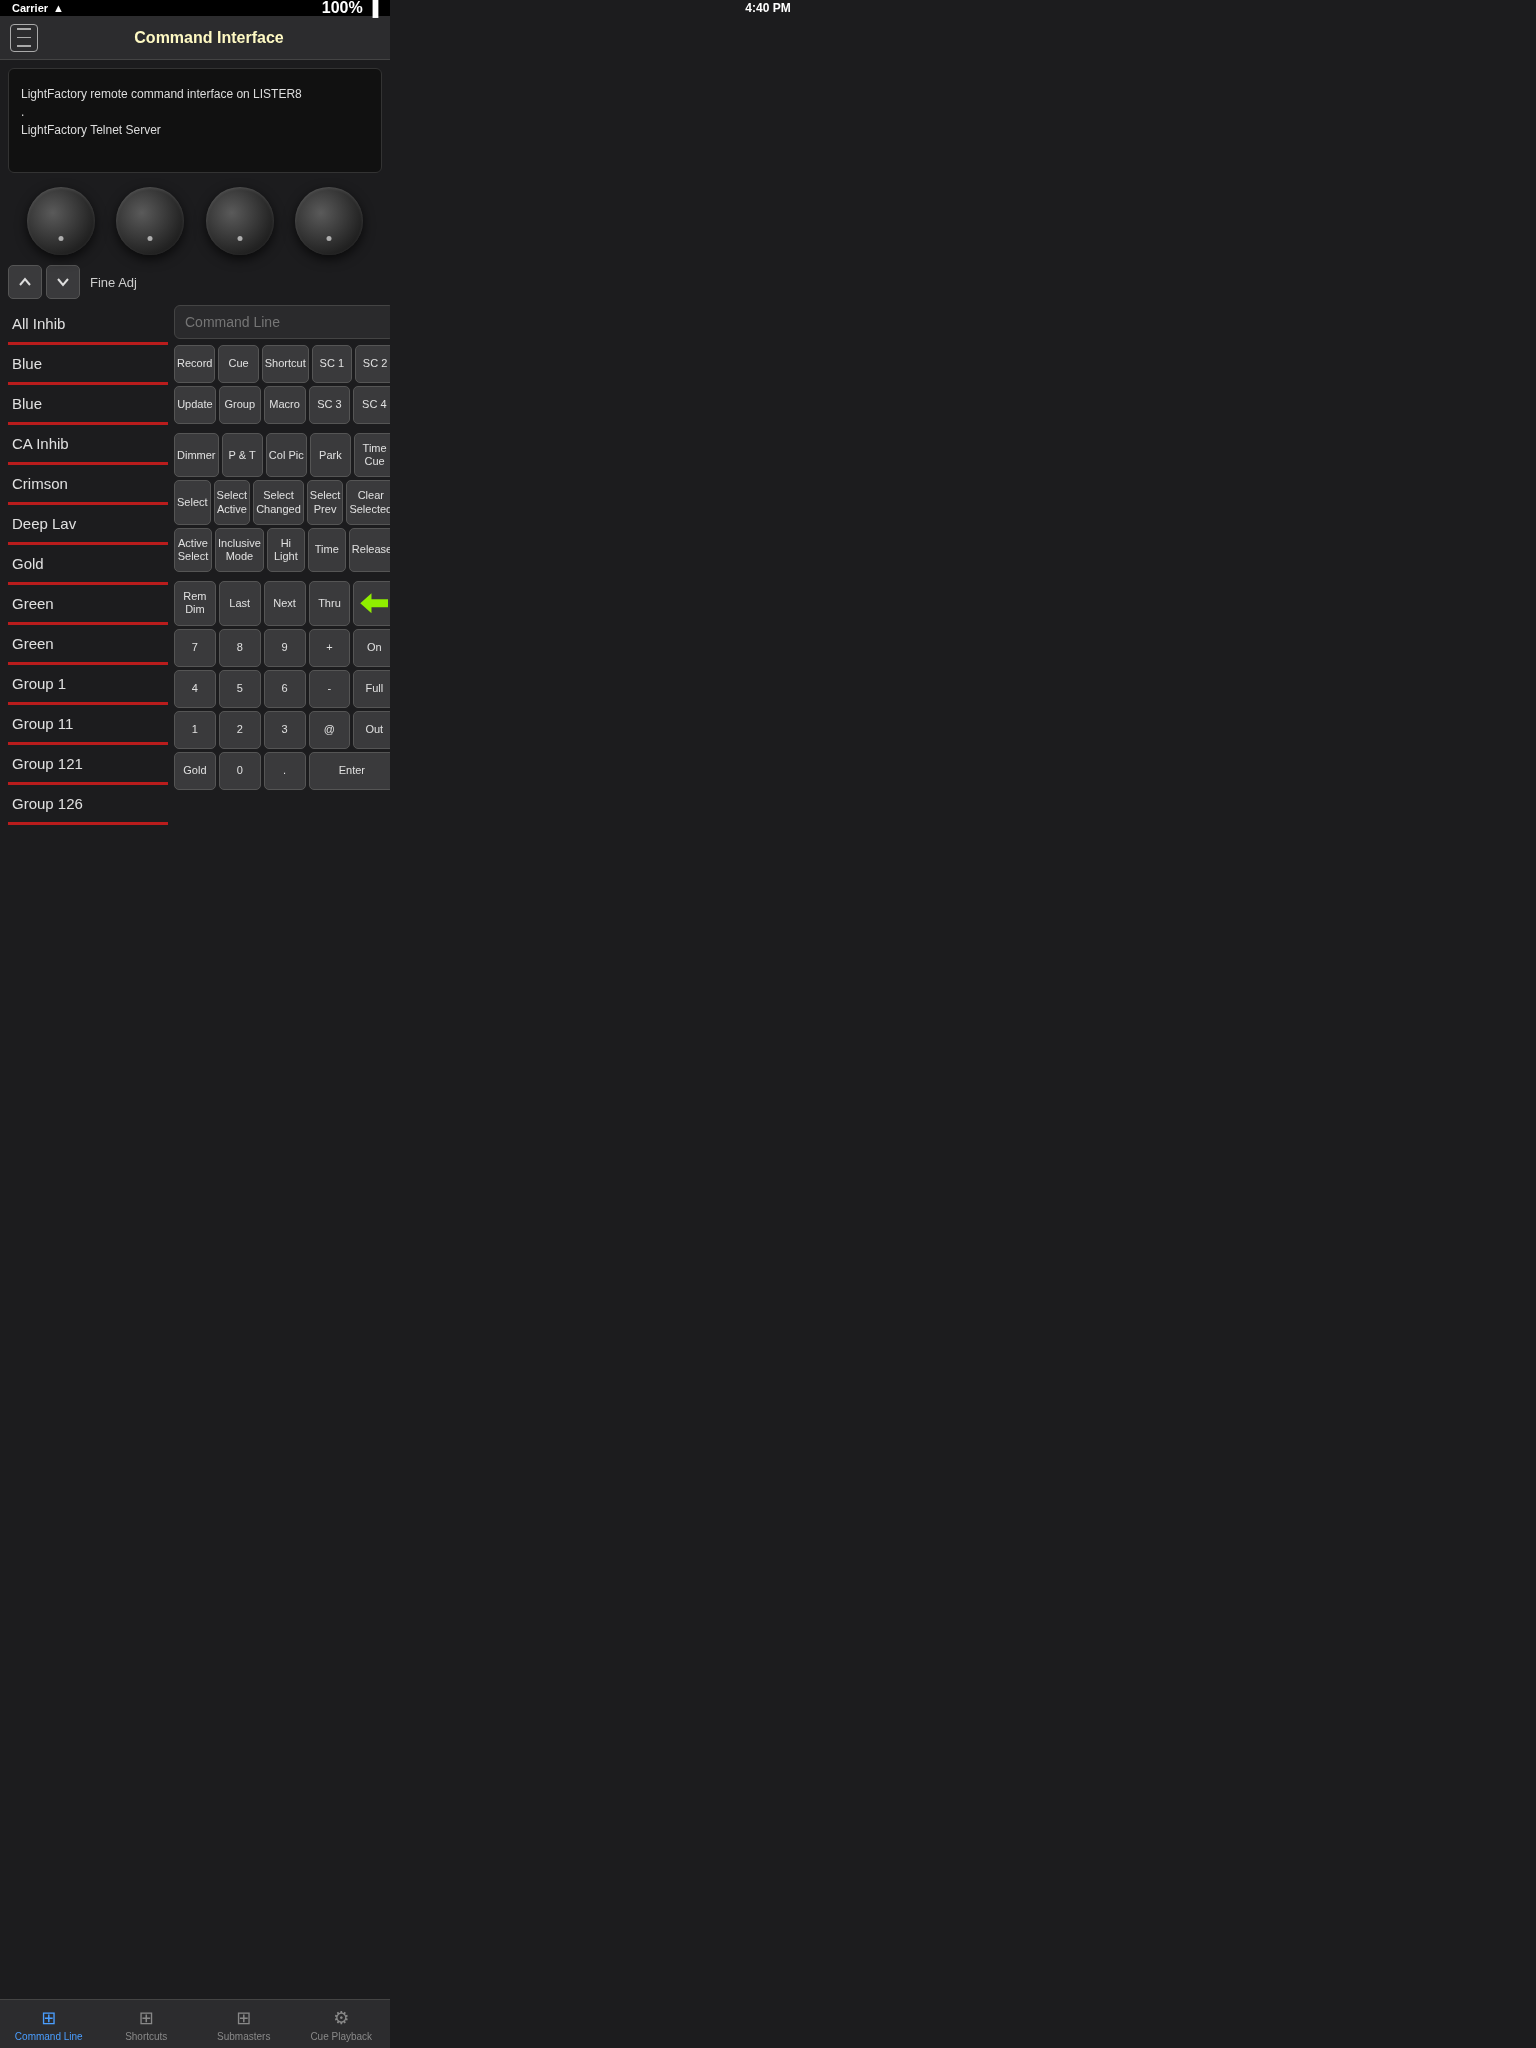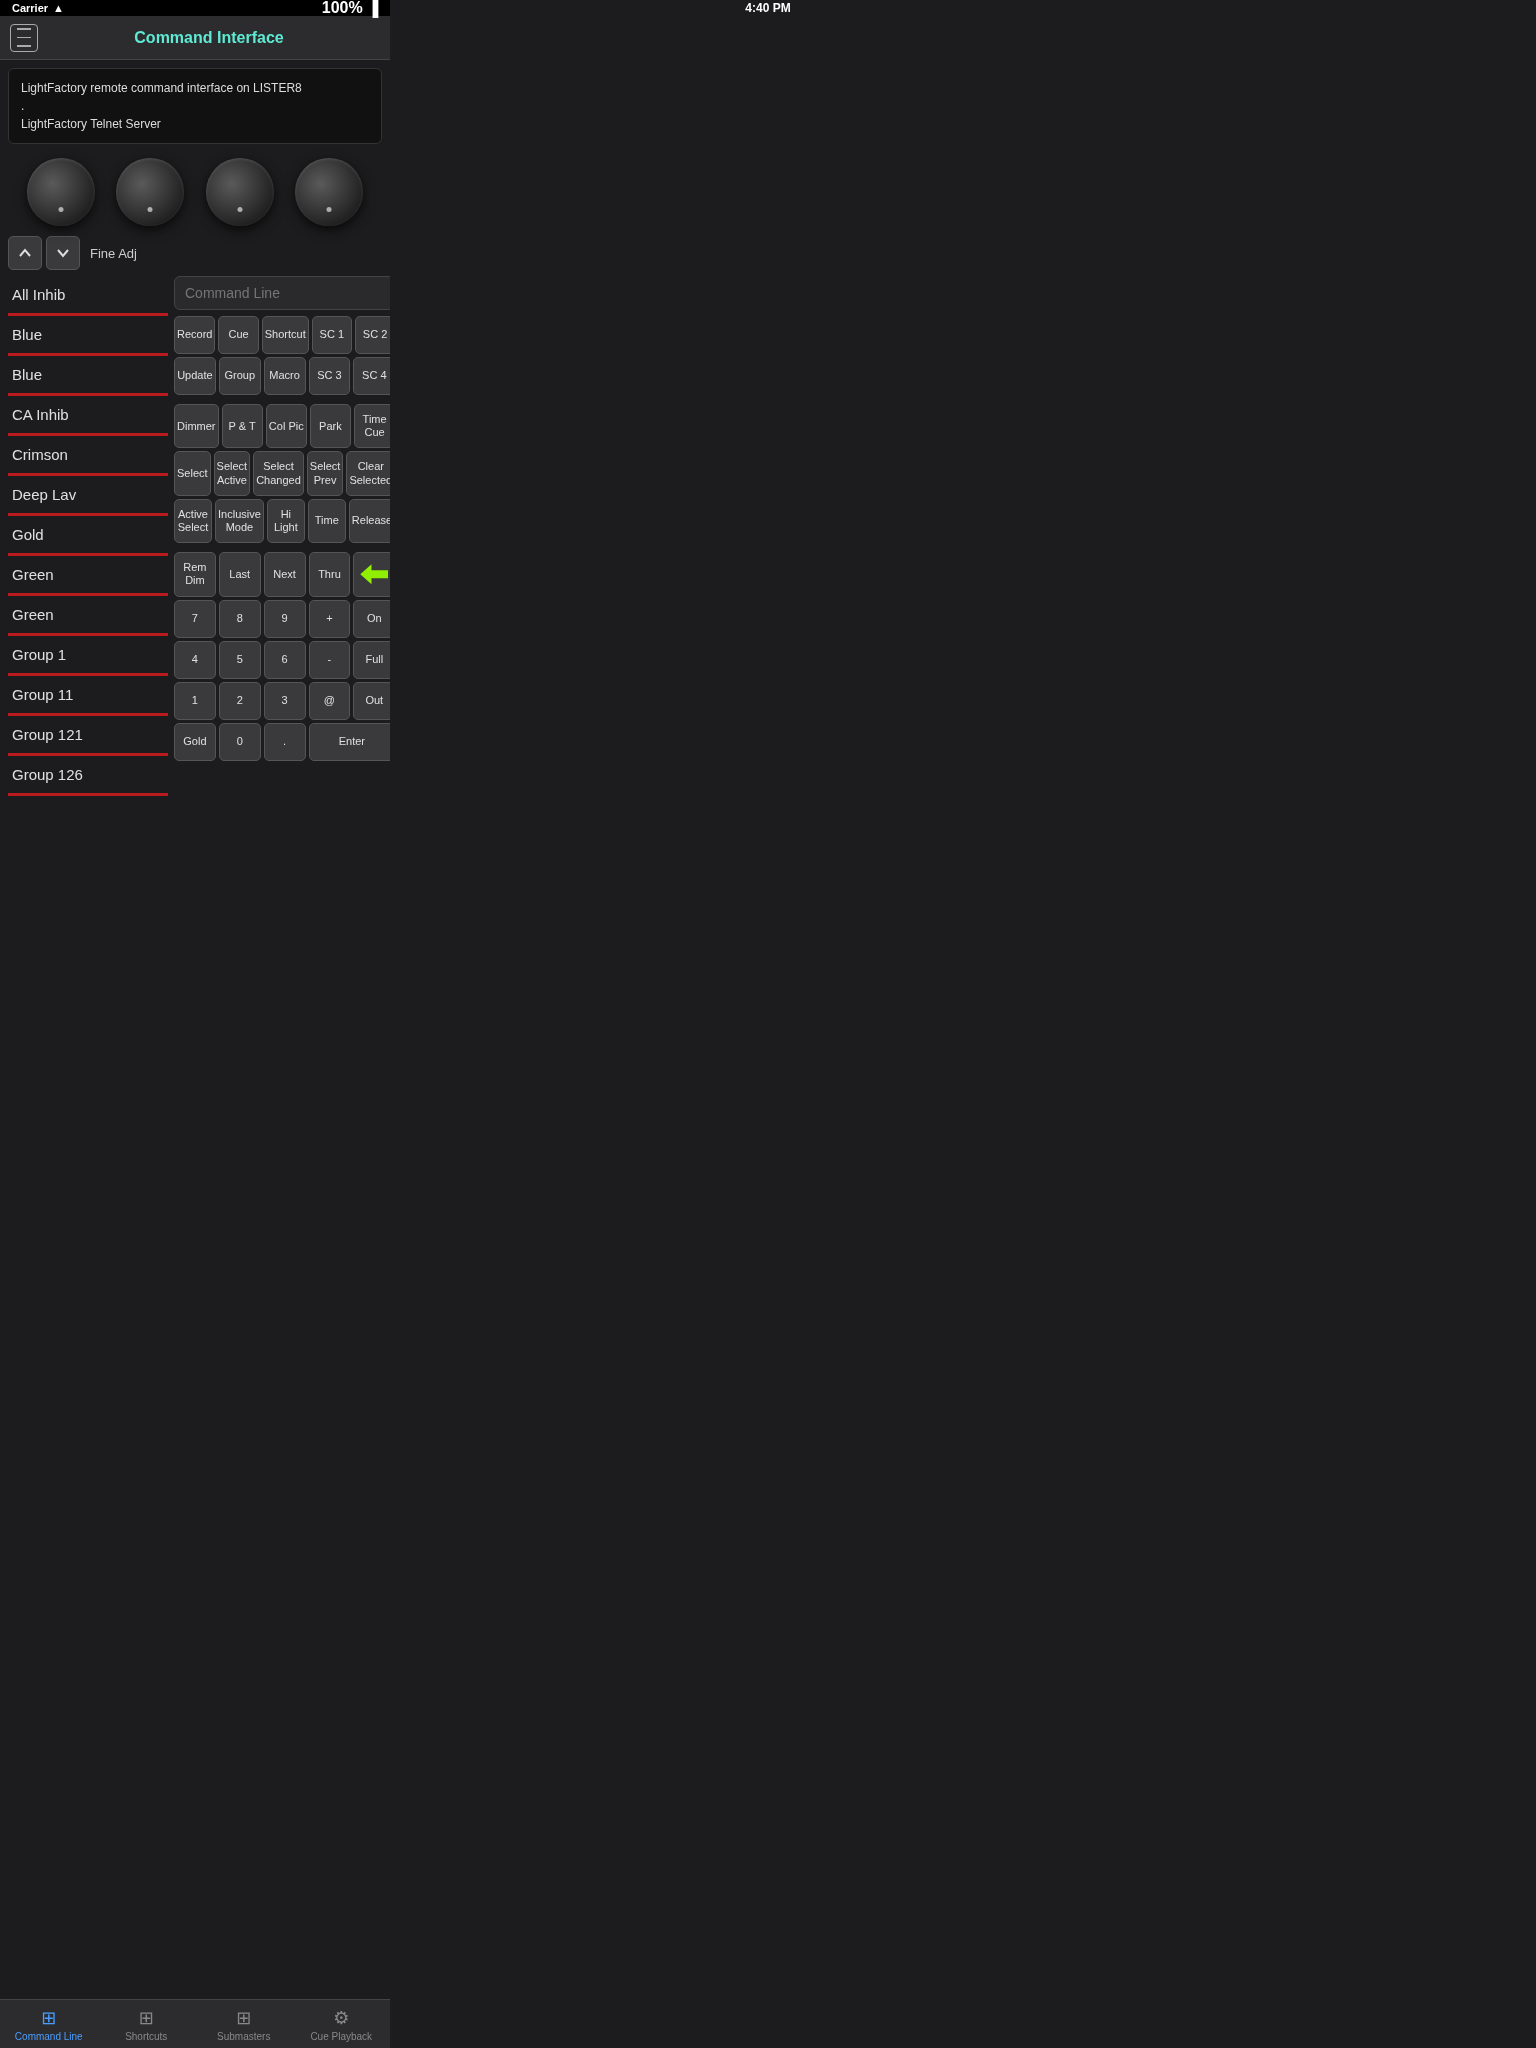--- a/index.html
+++ b/index.html
@@ -42,30 +42,30 @@
       border-radius: 4px;
       display: flex; align-items: center; justify-content: center;
       cursor: pointer;
     }
     .nav-bar-menu span { display: block; width: 14px; height: 1.5px; background: #aaa; margin: 2px 0; }
     .nav-bar-title {
       flex: 1;
       text-align: center;
       font-size: 16px;
       font-weight: 700;
-      color: #5eead4;
+      color: #fef9c3;
     }
 
     
     .console-output {
       background: #111;
       margin: 8px 8px 4px 8px;
       border-radius: 6px;
-      padding: 10px 12px;
-      height: 76px;
+      padding: 16px 12px;
+      height: 105px;
       font-size: 12px;
       color: #ddd;
       line-height: 1.5;
       border: 1px solid #333;
       overflow: hidden;
     }
 
     
     .knobs-row {
       display: flex;

